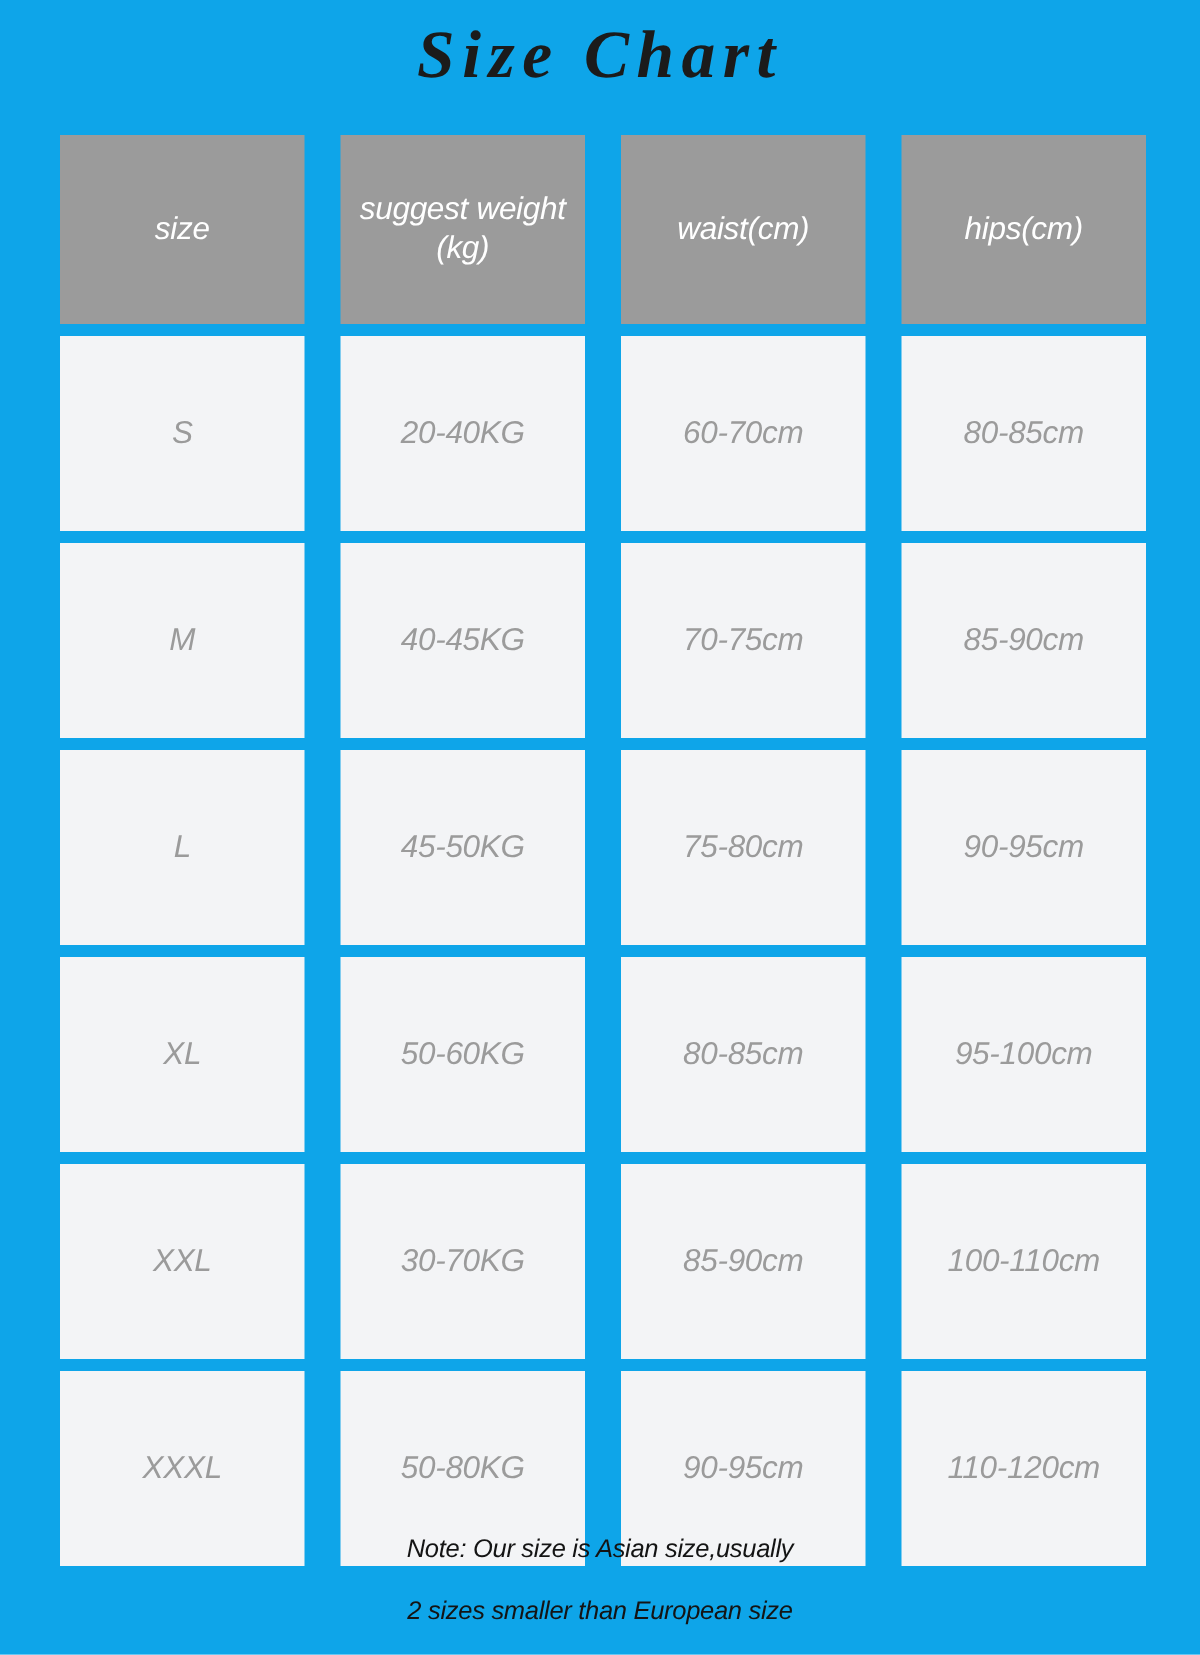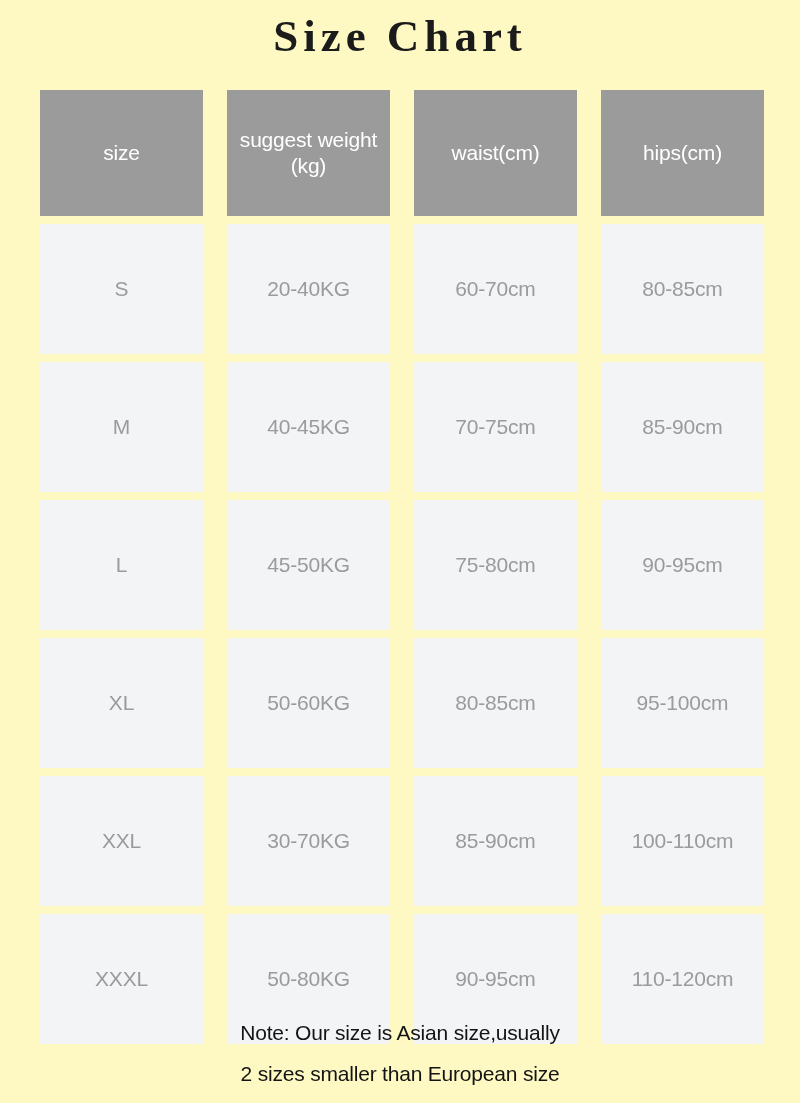--- a/index.html
+++ b/index.html
@@ -10,22 +10,23 @@
   body {
     width: 800px;
     height: 1103px;
     font-family: "Liberation Sans", sans-serif;
     overflow: hidden;
   }
   .page {
     position: relative;
     width: 800px;
     height: 1103px;
-    background: #fef9c3;
+    background: #0ea5e9;
     box-sizing: border-box;
+    font-style: italic;
   }
   .chart-title {
     position: absolute;
     left: 0;
     top: 6px;
     width: 800px;
     text-align: center;
     font-family: "Liberation Serif", "DejaVu Serif", serif;
     font-weight: bold;
     font-size: 45px;
@@ -78,21 +79,21 @@
     display: block;
     white-space: pre-line;
   }
   .note {
     position: absolute;
     left: 0;
     top: 1012px;
     width: 800px;
     text-align: center;
     color: #141414;
-    font-size: 21px;
+    font-size: 17px;
     line-height: 41px;
     letter-spacing: -0.2px;
   }
   .note-line {
     display: block;
   }
 </style>
 </head>
 <body>
 

